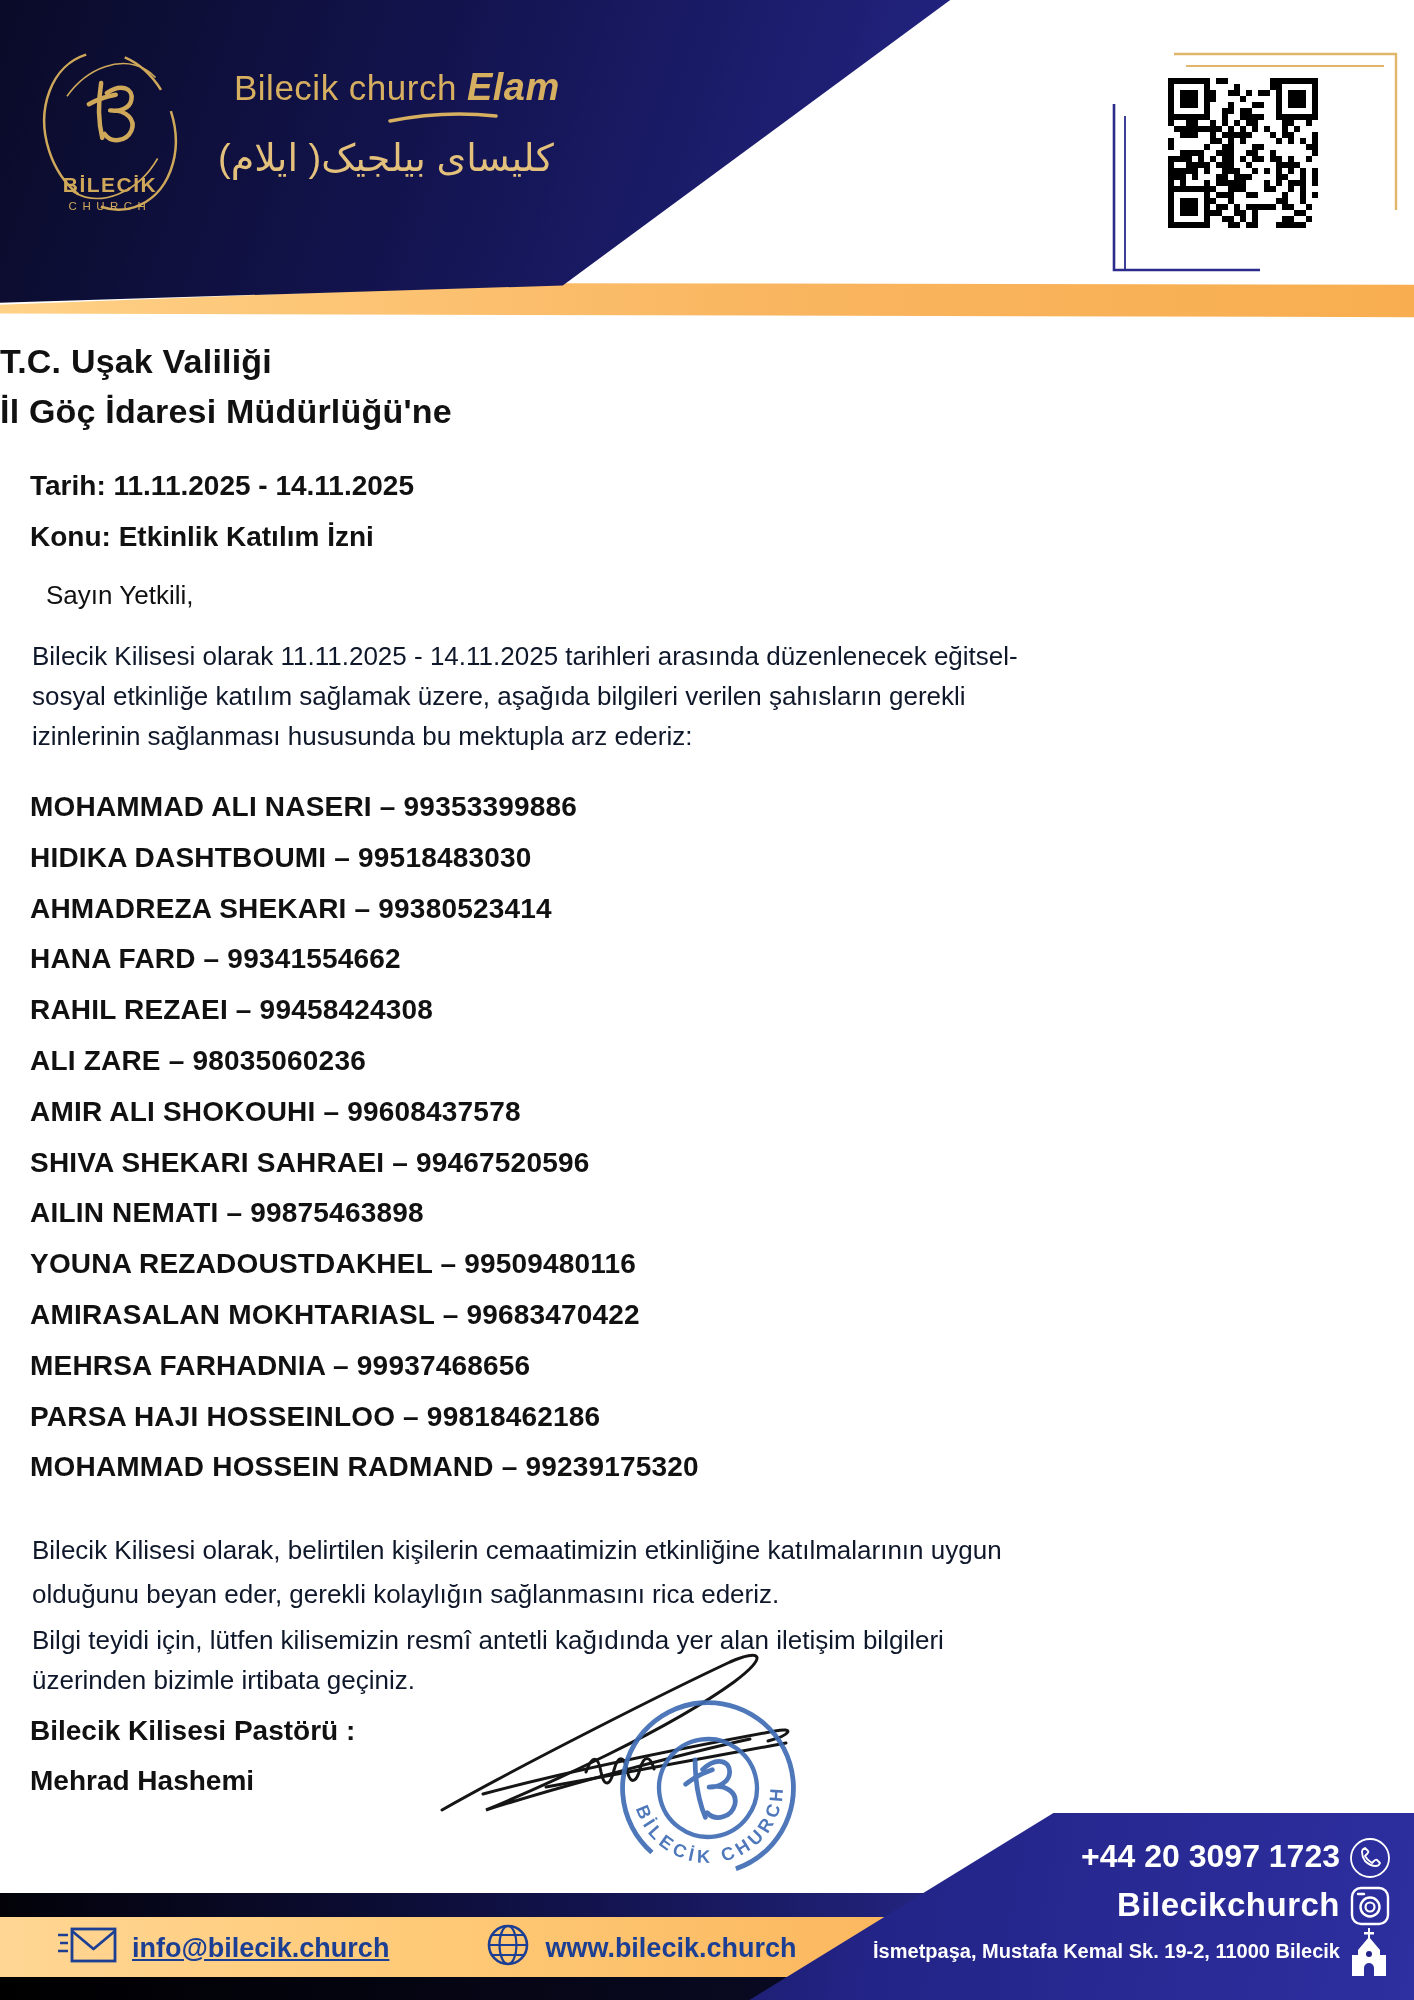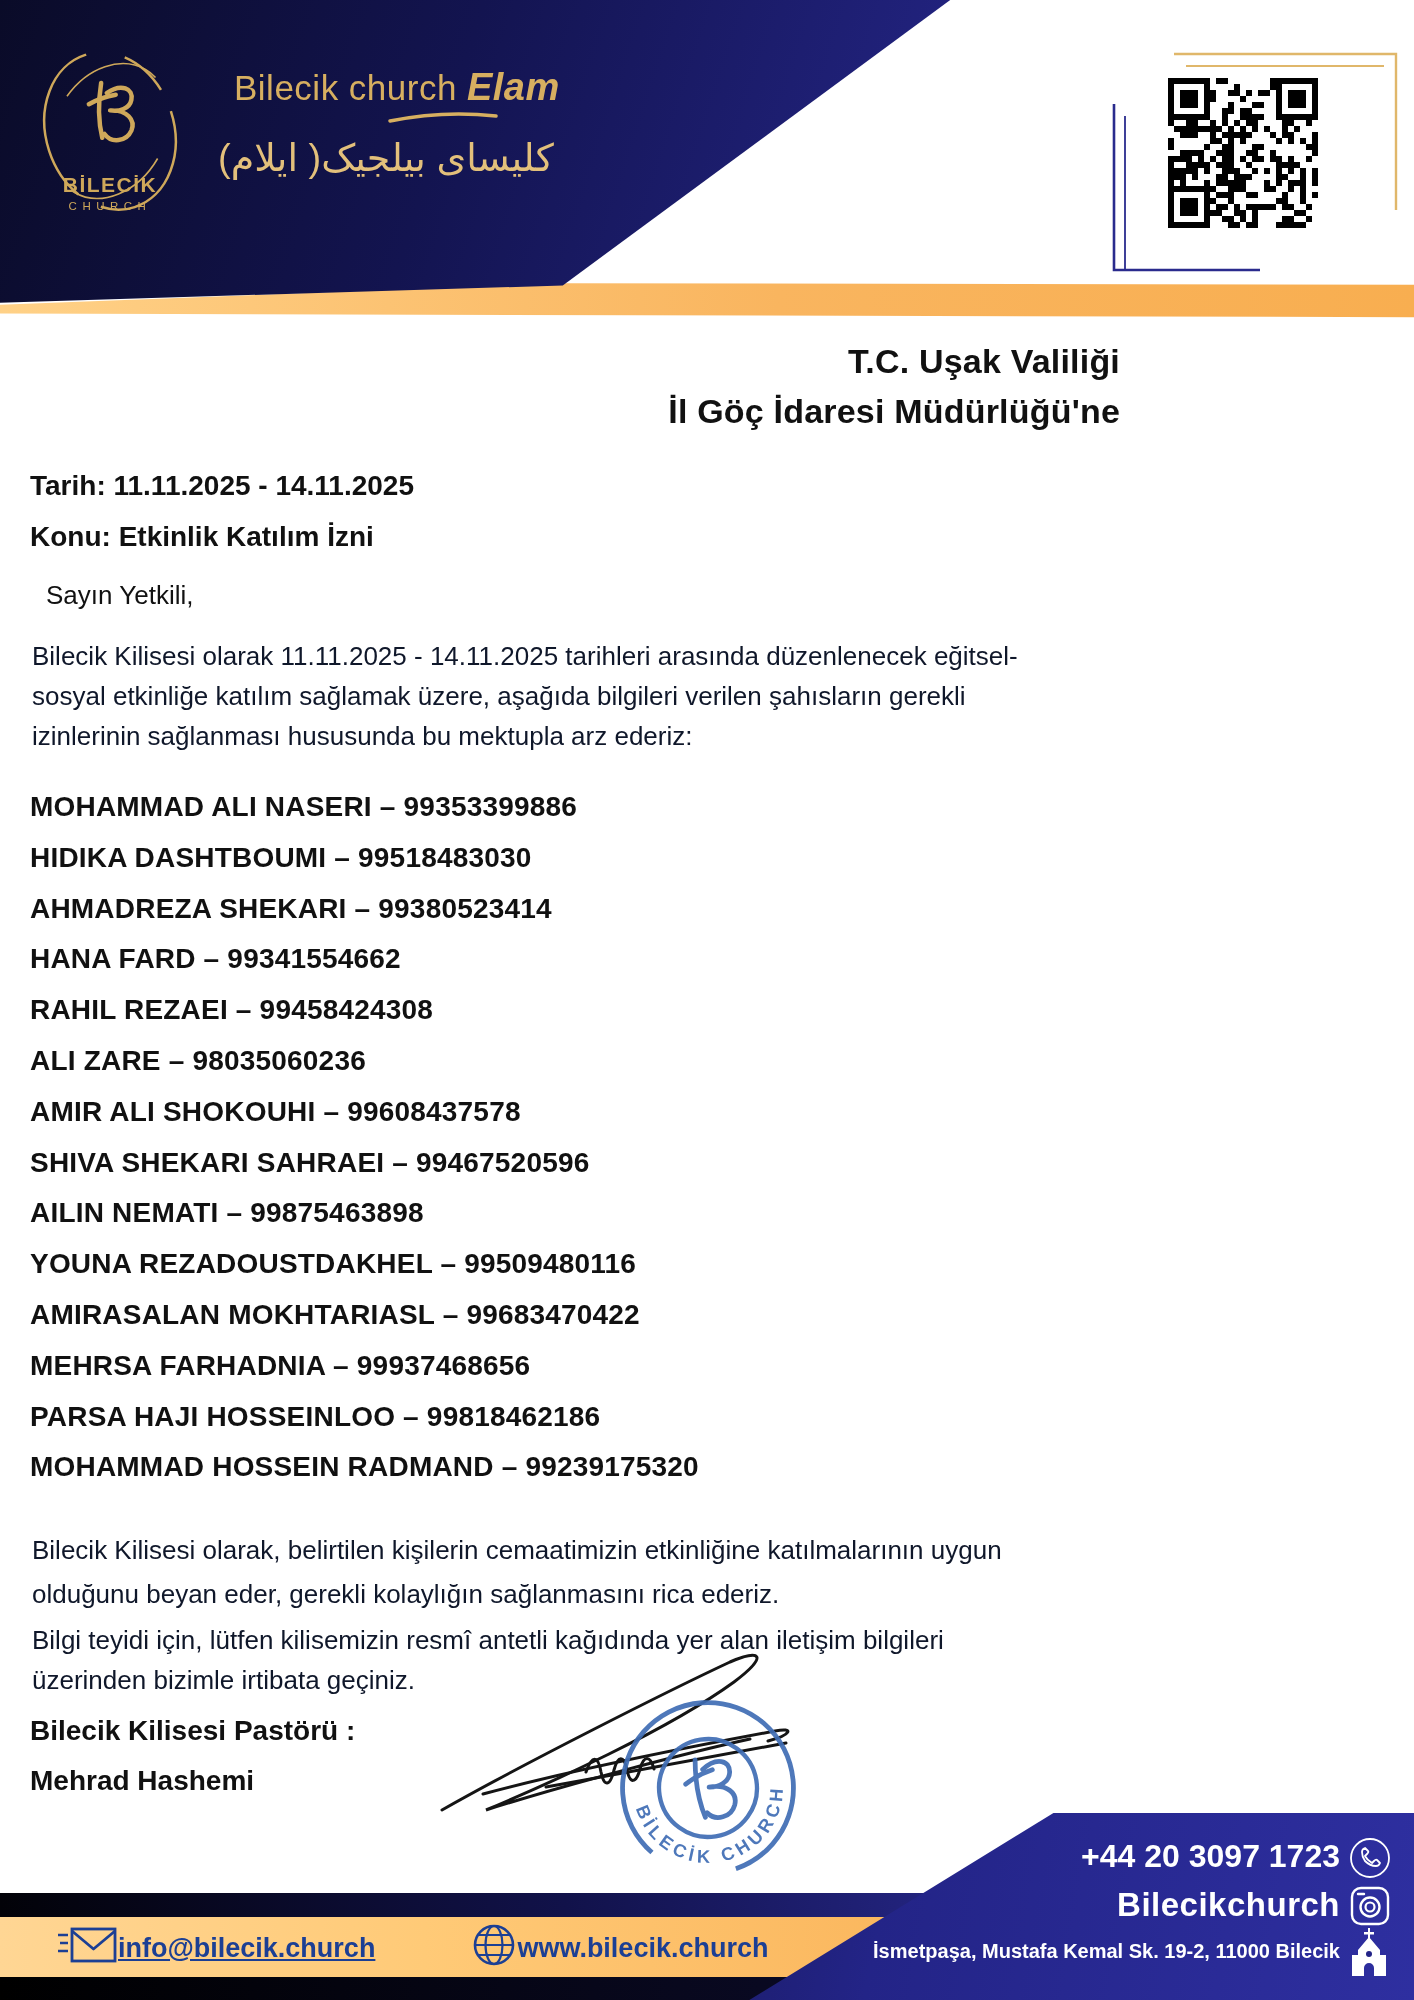--- a/index.html
+++ b/index.html
@@ -14,21 +14,21 @@
       clip-path:polygon(0 0,67.2% 0,39.8% 91.5%,0 97%);}
   .logo-svg{position:absolute;left:25px;top:36px;}
   .brand{position:absolute;left:218px;top:66px;color:#d7af60;font-size:35px;letter-spacing:.5px;white-space:nowrap;margin-left:16px;}
   .brand .elam{font-style:italic;font-weight:bold;font-size:38px;margin-left:10px;display:inline-block;}
   .elam-swoosh{position:absolute;left:388px;top:112px;}
   .brand-fa{position:absolute;left:218px;top:136px;color:#e3c07b;font-size:38px;direction:rtl;white-space:nowrap;}
   .qr{position:absolute;left:1168px;top:78px;}
   .corner-gold{position:absolute;left:1172px;top:40px;}
   .corner-navy{position:absolute;left:1108px;top:100px;}
   
-  .title{position:absolute;left:0;top:336px;width:1120px;text-align:right;
+  .title{position:absolute;left:0;top:336px;width:1120px;text-align:left;
          font-weight:bold;font-size:34px;line-height:50px;letter-spacing:.2px;}
   .meta{position:absolute;left:30px;top:460px;font-weight:bold;font-size:28px;line-height:51px;}
   .greeting{position:absolute;left:46px;top:580px;font-size:26px;}
   .para{position:absolute;left:32px;width:1016px;font-size:26px;line-height:40px;color:#0f172a;}
   .p1{top:636px;}
   .names{position:absolute;left:30px;top:782px;margin:0;padding:0;list-style:none;
          font-weight:bold;font-size:28px;line-height:50.8px;letter-spacing:.2px;}
   .p2{top:1528px;line-height:44px;}
   .p3{top:1620px;}
   .signer{position:absolute;left:30px;top:1706px;font-weight:bold;font-size:28px;line-height:50px;}
@@ -47,21 +47,21 @@
   .ft-line{position:absolute;color:#fff;white-space:nowrap;}
   .ft-phone{top:1838px;right:74px;font-size:32px;font-weight:700;}
   .ft-insta{top:1886px;right:74px;font-size:33px;font-weight:600;letter-spacing:.5px;}
   .ft-addr{top:1940px;right:74px;font-size:20px;font-weight:bold;}
   .ft-ico{position:absolute;right:22px;}
   .ico-phone{top:1836px;font-size:40px;color:#fff;line-height:40px;}
   .ico-insta{top:1884px;}
   .ico-church{top:1928px;}
   .ft-contacts{position:absolute;left:56px;top:1922px;display:flex;align-items:center;
       color:#1c3f94;font-size:27px;font-weight:bold;}
-  .ft-contacts .item{display:flex;align-items:center;}
+  .ft-contacts .item{display:flex;align-items:center;gap:14px;}
   .ft-contacts .item + .item{margin-left:96px;}
   .email-text{text-decoration:underline;}
 </style>
 </head>
 <body>
 
 <div class="page">
 
   <div class="hdr-orange"></div>
   <div class="hdr-navy"></div>

